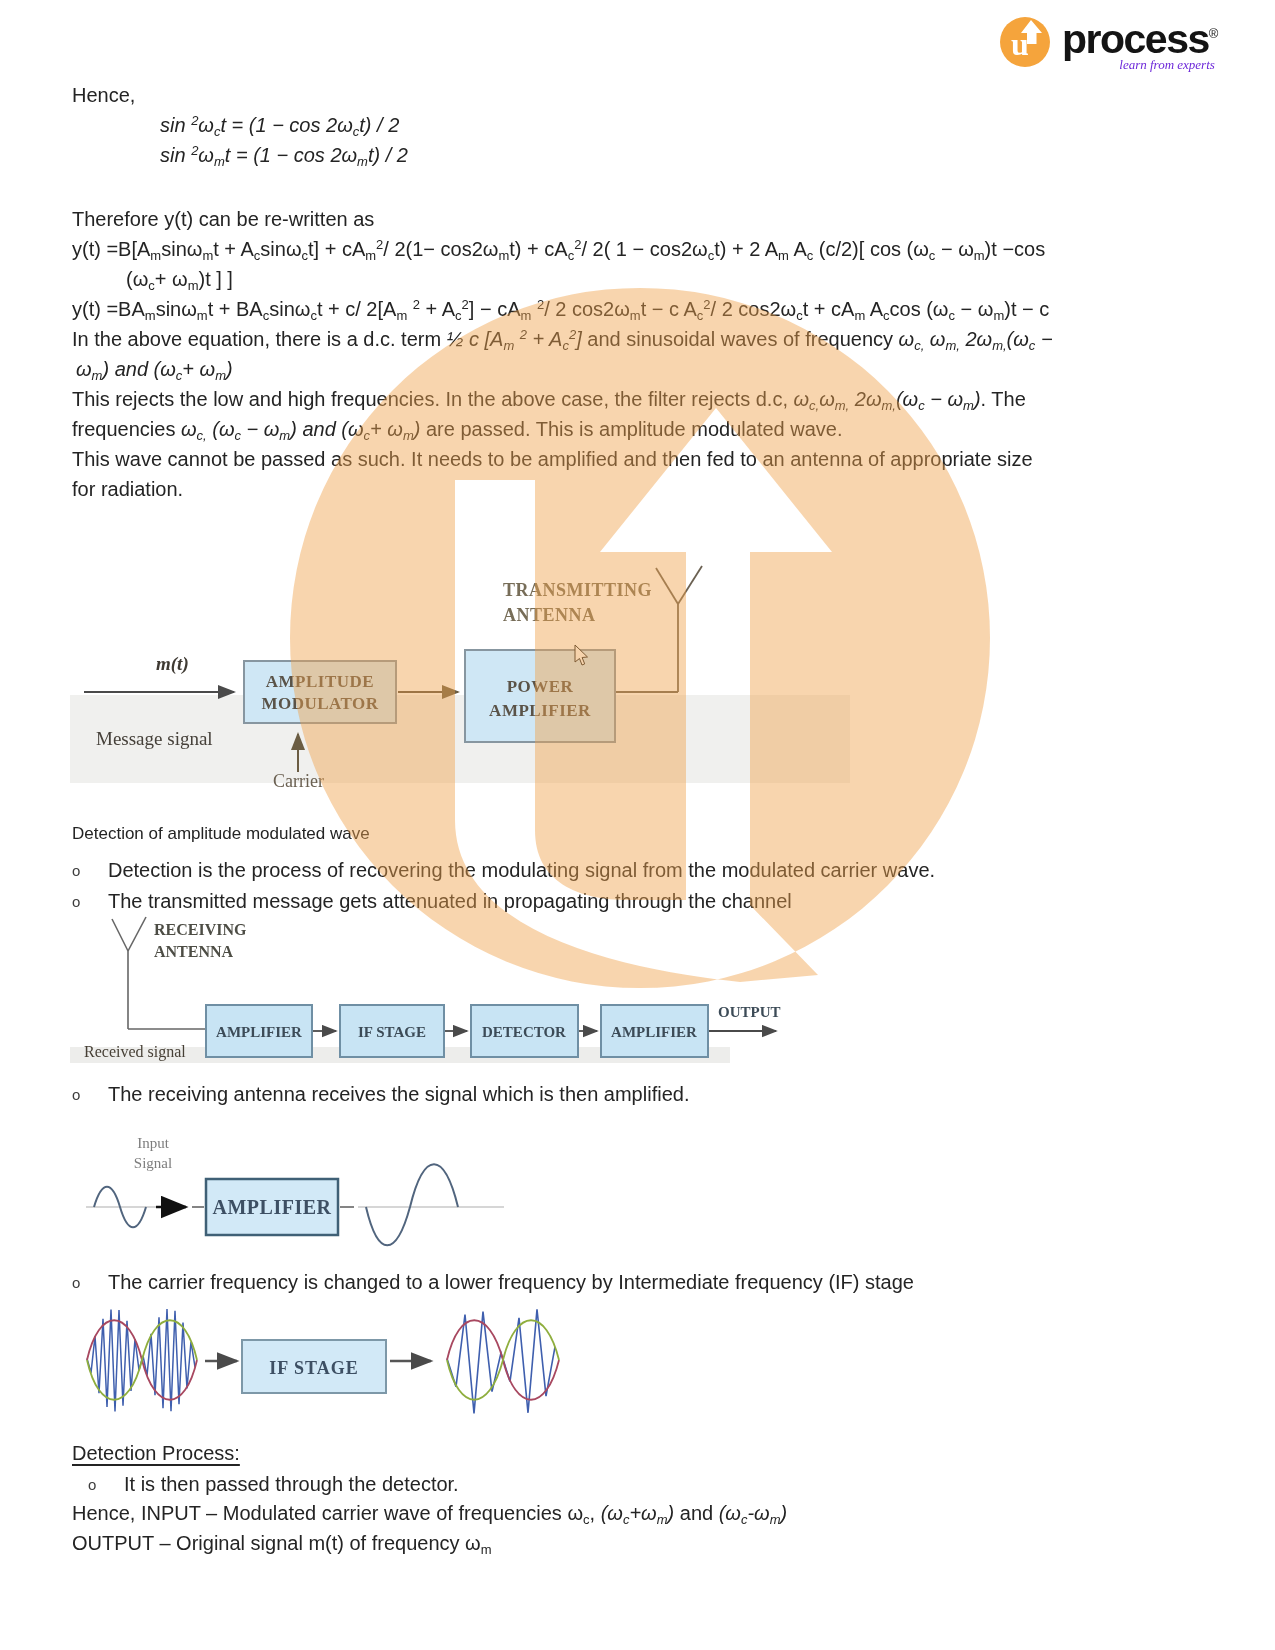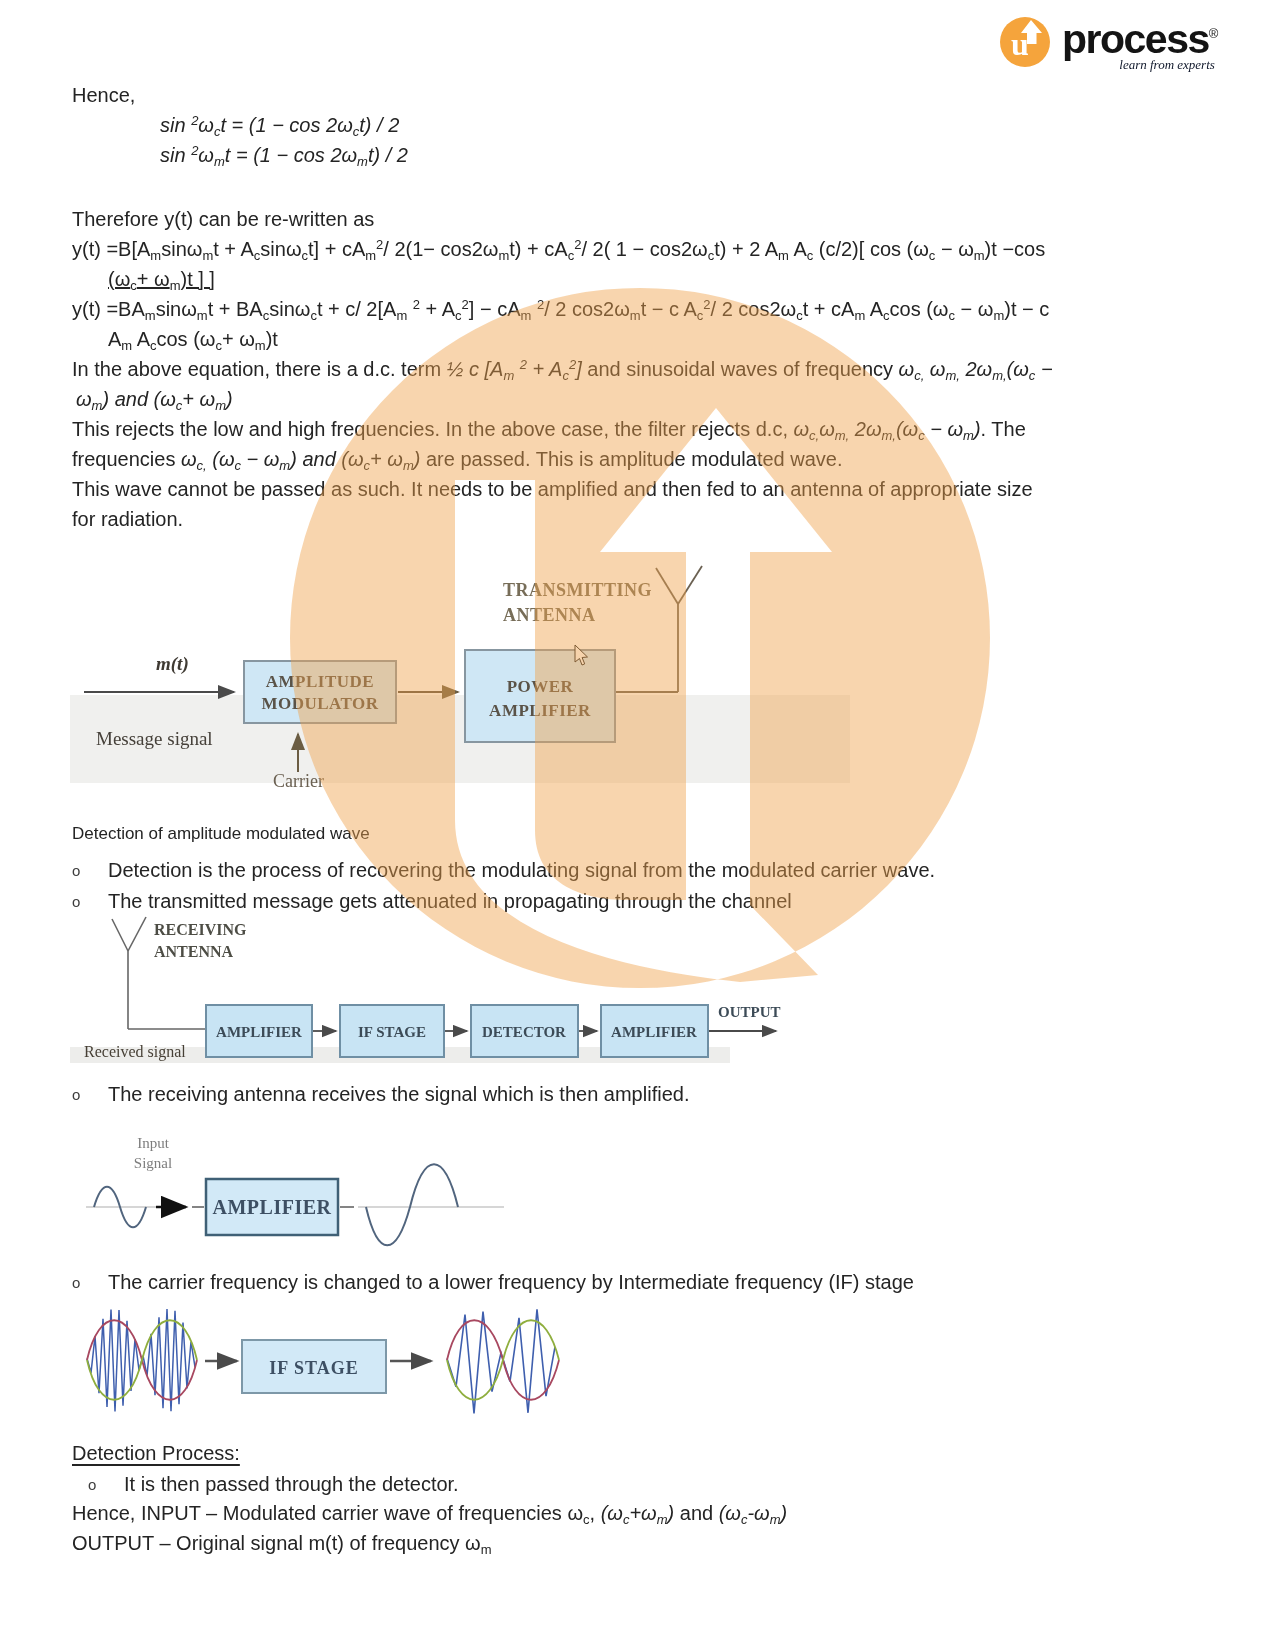--- a/index.html
+++ b/index.html
@@ -12,21 +12,21 @@
   .it{font-style:italic;}
   .heading{font-size:17px;font-weight:400;white-space:nowrap;}
   .bullet{white-space:nowrap;font-size:20px;line-height:28px;}
   .bm{display:inline-block;width:36px;font-size:15px;color:#3c3c3c;vertical-align:1px;}
   .u{text-decoration:underline;text-underline-offset:4px;}
   
   .logo{display:flex;align-items:flex-start;}
   .brand-wrap{margin-left:8px;}
   .brand{font-size:41px;font-weight:800;letter-spacing:-1.5px;color:#141414;line-height:44px;}
   .reg{font-size:13px;font-weight:400;vertical-align:super;color:#141414;}
-  .tagline{font-family:"Liberation Serif",serif;font-style:italic;font-size:13px;color:#0f172a;
+  .tagline{font-family:"Liberation Serif",serif;font-style:italic;font-size:13px;color:#6d28d9;
            text-align:right;margin-top:-4px;padding-right:2px;}
   svg text{font-family:"Liberation Serif",serif;}
   .wm{pointer-events:none;}
 </style>
 </head>
 <body>
 
 <div class="abs logo" style="left:998px;top:12px;">
   <svg width="56" height="58" viewBox="0 0 56 58">
     <circle cx="27" cy="30" r="25" fill="#f5a43c"></circle>
@@ -40,23 +40,22 @@
 </div>
 
 <div class="abs" style="left:72px;top:80px;">
   <div>
 
   <div class="tl"><span><span>Hence,</span></span></div>
       <div class="tl it" style="margin-left: 88px;"><span><span>sin </span><sup>2</sup><span>ω</span><sub>c</sub><span>t = (1 − cos 2ω</span><sub>c</sub><span>t) / 2</span></span></div>
       <div class="tl it" style="margin-left: 88px;"><span><span>sin </span><sup>2</sup><span>ω</span><sub>m</sub><span>t = (1 − cos 2ω</span><sub>m</sub><span>t) / 2</span></span></div>
       <div class="tl" style="margin-top: 34px;"><span><span>Therefore y(t) can be re-written as</span></span></div>
       <div class="tl"><span><span>y(t) =B[A</span><sub>m</sub><span>sinω</span><sub>m</sub><span>t + A</span><sub>c</sub><span>sinω</span><sub>c</sub><span>t] + cA</span><sub>m</sub><sup>2</sup><span>/ 2(1− cos2ω</span><sub>m</sub><span>t) + cA</span><sub>c</sub><sup>2</sup><span>/ 2( 1 − cos2ω</span><sub>c</sub><span>t) + 2 A</span><sub>m</sub><span> A</span><sub>c</sub><span> (c/2)[ cos (ω</span><sub>c</sub><span> − ω</span><sub>m</sub><span>)t −cos</span></span></div>
-      <div class="tl" style="margin-left: 36px; text-decoration: underline;"><span><span>(ω</span><sub>c</sub><span>+ ω</span><sub>m</sub><span>)t ] ]</span></span></div>
+      <div class="tl" style="margin-left: 54px;"><span><span>(ω</span><sub>c</sub><span>+ ω</span><sub>m</sub><span>)t ] ]</span></span></div>
       <div class="tl"><span><span>y(t) =BA</span><sub>m</sub><span>sinω</span><sub>m</sub><span>t  + BA</span><sub>c</sub><span>sinω</span><sub>c</sub><span>t + c/ 2[A</span><sub>m</sub><span> </span><sup>2</sup><span> + A</span><sub>c</sub><sup>2</sup><span>] − cA</span><sub>m</sub><span> </span><sup>2</sup><span>/ 2 cos2ω</span><sub>m</sub><span>t − c A</span><sub>c</sub><sup>2</sup><span>/ 2 cos2ω</span><sub>c</sub><span>t + cA</span><sub>m</sub><span> A</span><sub>c</sub><span>cos (ω</span><sub>c</sub><span> − ω</span><sub>m</sub><span>)t − c</span></span></div>
-      <div class="tl" style="margin-left: 36px;"><span><span>A</span><sub>m</sub><span> A</span><sub>c</sub><span>cos (ω</span><sub>c</sub><span>+ ω</span><sub>m</sub><span>)t</span></span></div>
       <div class="tl"><span><span>In the above equation, there is a d.c. term </span><span style="font-style: italic;">½ c [A</span><sub style="font-style: italic;">m</sub><span style="font-style: italic;"> </span><sup style="font-style: italic;">2</sup><span style="font-style: italic;"> + A</span><sub style="font-style: italic;">c</sub><sup style="font-style: italic;">2</sup><span style="font-style: italic;">]</span><span> and sinusoidal waves of frequency </span><span style="font-style: italic;">ω</span><sub style="font-style: italic;">c,</sub><span style="font-style: italic;"> ω</span><sub style="font-style: italic;">m,</sub><span style="font-style: italic;"> 2ω</span><sub style="font-style: italic;">m,</sub><span style="font-style: italic;">(ω</span><sub style="font-style: italic;">c</sub><span style="font-style: italic;"> −</span></span></div>
       <div class="tl" style="margin-left: 4px;"><span><span style="font-style: italic;">ω</span><sub style="font-style: italic;">m</sub><span style="font-style: italic;">) and (ω</span><sub style="font-style: italic;">c</sub><span style="font-style: italic;">+ ω</span><sub style="font-style: italic;">m</sub><span style="font-style: italic;">)</span></span></div>
       <div class="tl"><span><span>This rejects the low and high frequencies. In the above case, the filter rejects d.c, </span><span style="font-style: italic;">ω</span><sub style="font-style: italic;">c,</sub><span style="font-style: italic;">ω</span><sub style="font-style: italic;">m,</sub><span style="font-style: italic;"> 2ω</span><sub style="font-style: italic;">m,</sub><span style="font-style: italic;">(ω</span><sub style="font-style: italic;">c</sub><span style="font-style: italic;"> − ω</span><sub style="font-style: italic;">m</sub><span style="font-style: italic;">)</span><span>. The</span></span></div>
       <div class="tl"><span><span>frequencies </span><span style="font-style: italic;">ω</span><sub style="font-style: italic;">c,</sub><span style="font-style: italic;"> (ω</span><sub style="font-style: italic;">c</sub><span style="font-style: italic;"> − ω</span><sub style="font-style: italic;">m</sub><span style="font-style: italic;">) and (ω</span><sub style="font-style: italic;">c</sub><span style="font-style: italic;">+ ω</span><sub style="font-style: italic;">m</sub><span style="font-style: italic;">)</span><span> are passed. This is amplitude modulated wave.</span></span></div>
       <div class="tl"><span><span>This wave cannot be passed as such. It needs to be amplified and then fed to an antenna of appropriate size</span></span></div>
       <div class="tl"><span><span>for radiation.</span></span></div>
     </div>
 </div>
 
 <svg class="abs" style="left:70px;top:540px;" width="890" height="255" viewBox="0 0 890 255">

